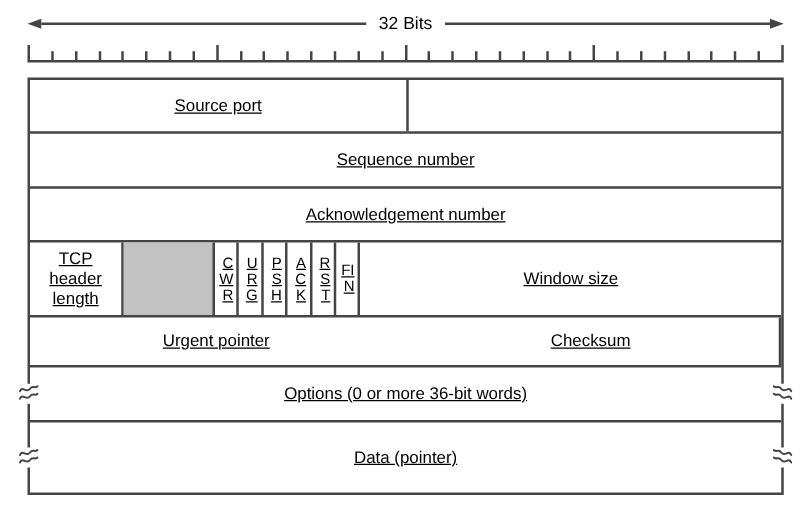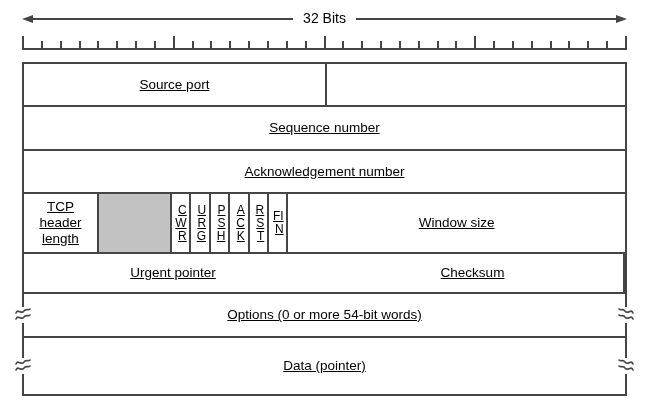--- a/index.html
+++ b/index.html
@@ -131,21 +131,21 @@
         </div>
       <div class="hcell grow">Window size</div>
     </div>
 
     <div class="hrow r5">
       <div class="hcell grow">Urgent pointer</div>
       <div class="hcell half bordered">Checksum</div>
     </div>
 
     <div class="hrow r6">
-      <div class="hcell grow">Options (0 or more 54-bit words)</div>
+      <div class="hcell grow">Options (0 or more 36-bit words)</div>
       <svg class="break left" viewBox="0 0 16 20">
         <rect x="2" y="2" width="13" height="16"></rect>
         <path d="M1 8 C3 3 6 10 9 6 C11 3 13 6 15 4"></path>
         <path d="M1 14 C3 9 6 16 9 12 C11 9 13 12 15 10"></path>
       </svg>
       <svg class="break right" viewBox="0 0 16 20">
         <rect x="2" y="2" width="13" height="16"></rect>
         <path d="M1 8 C3 3 6 10 9 6 C11 3 13 6 15 4"></path>
         <path d="M1 14 C3 9 6 16 9 12 C11 9 13 12 15 10"></path>
       </svg>

